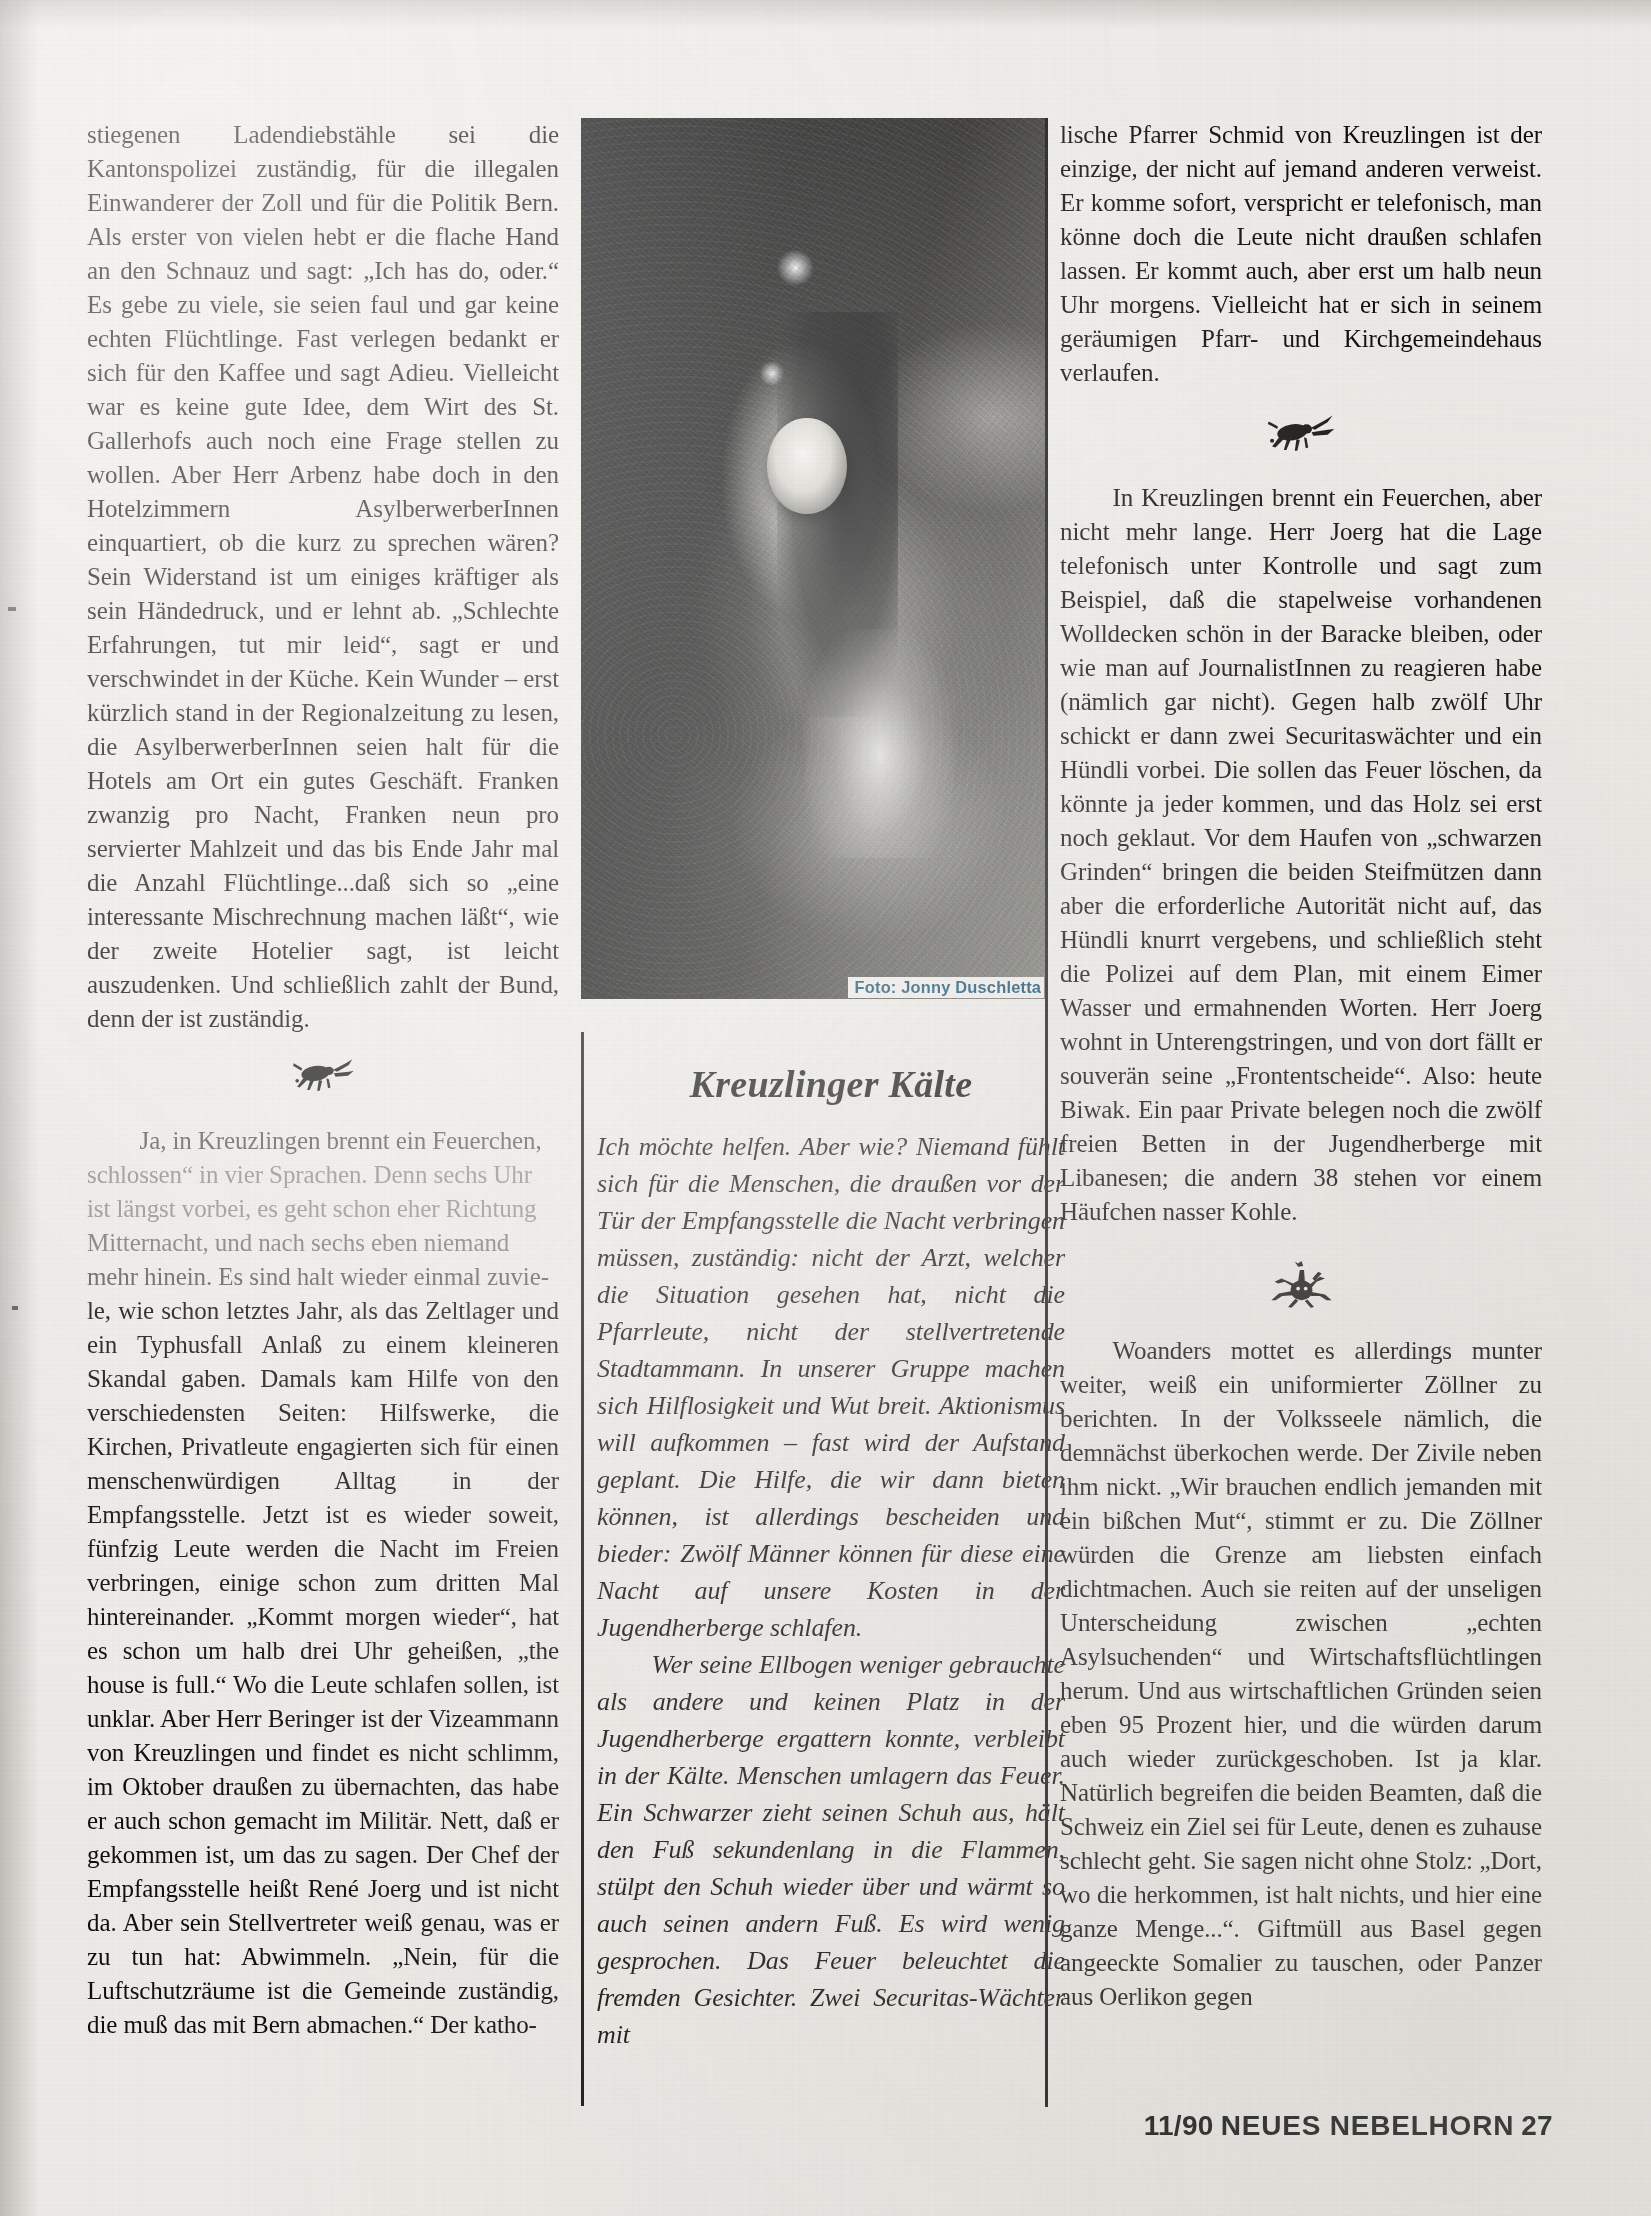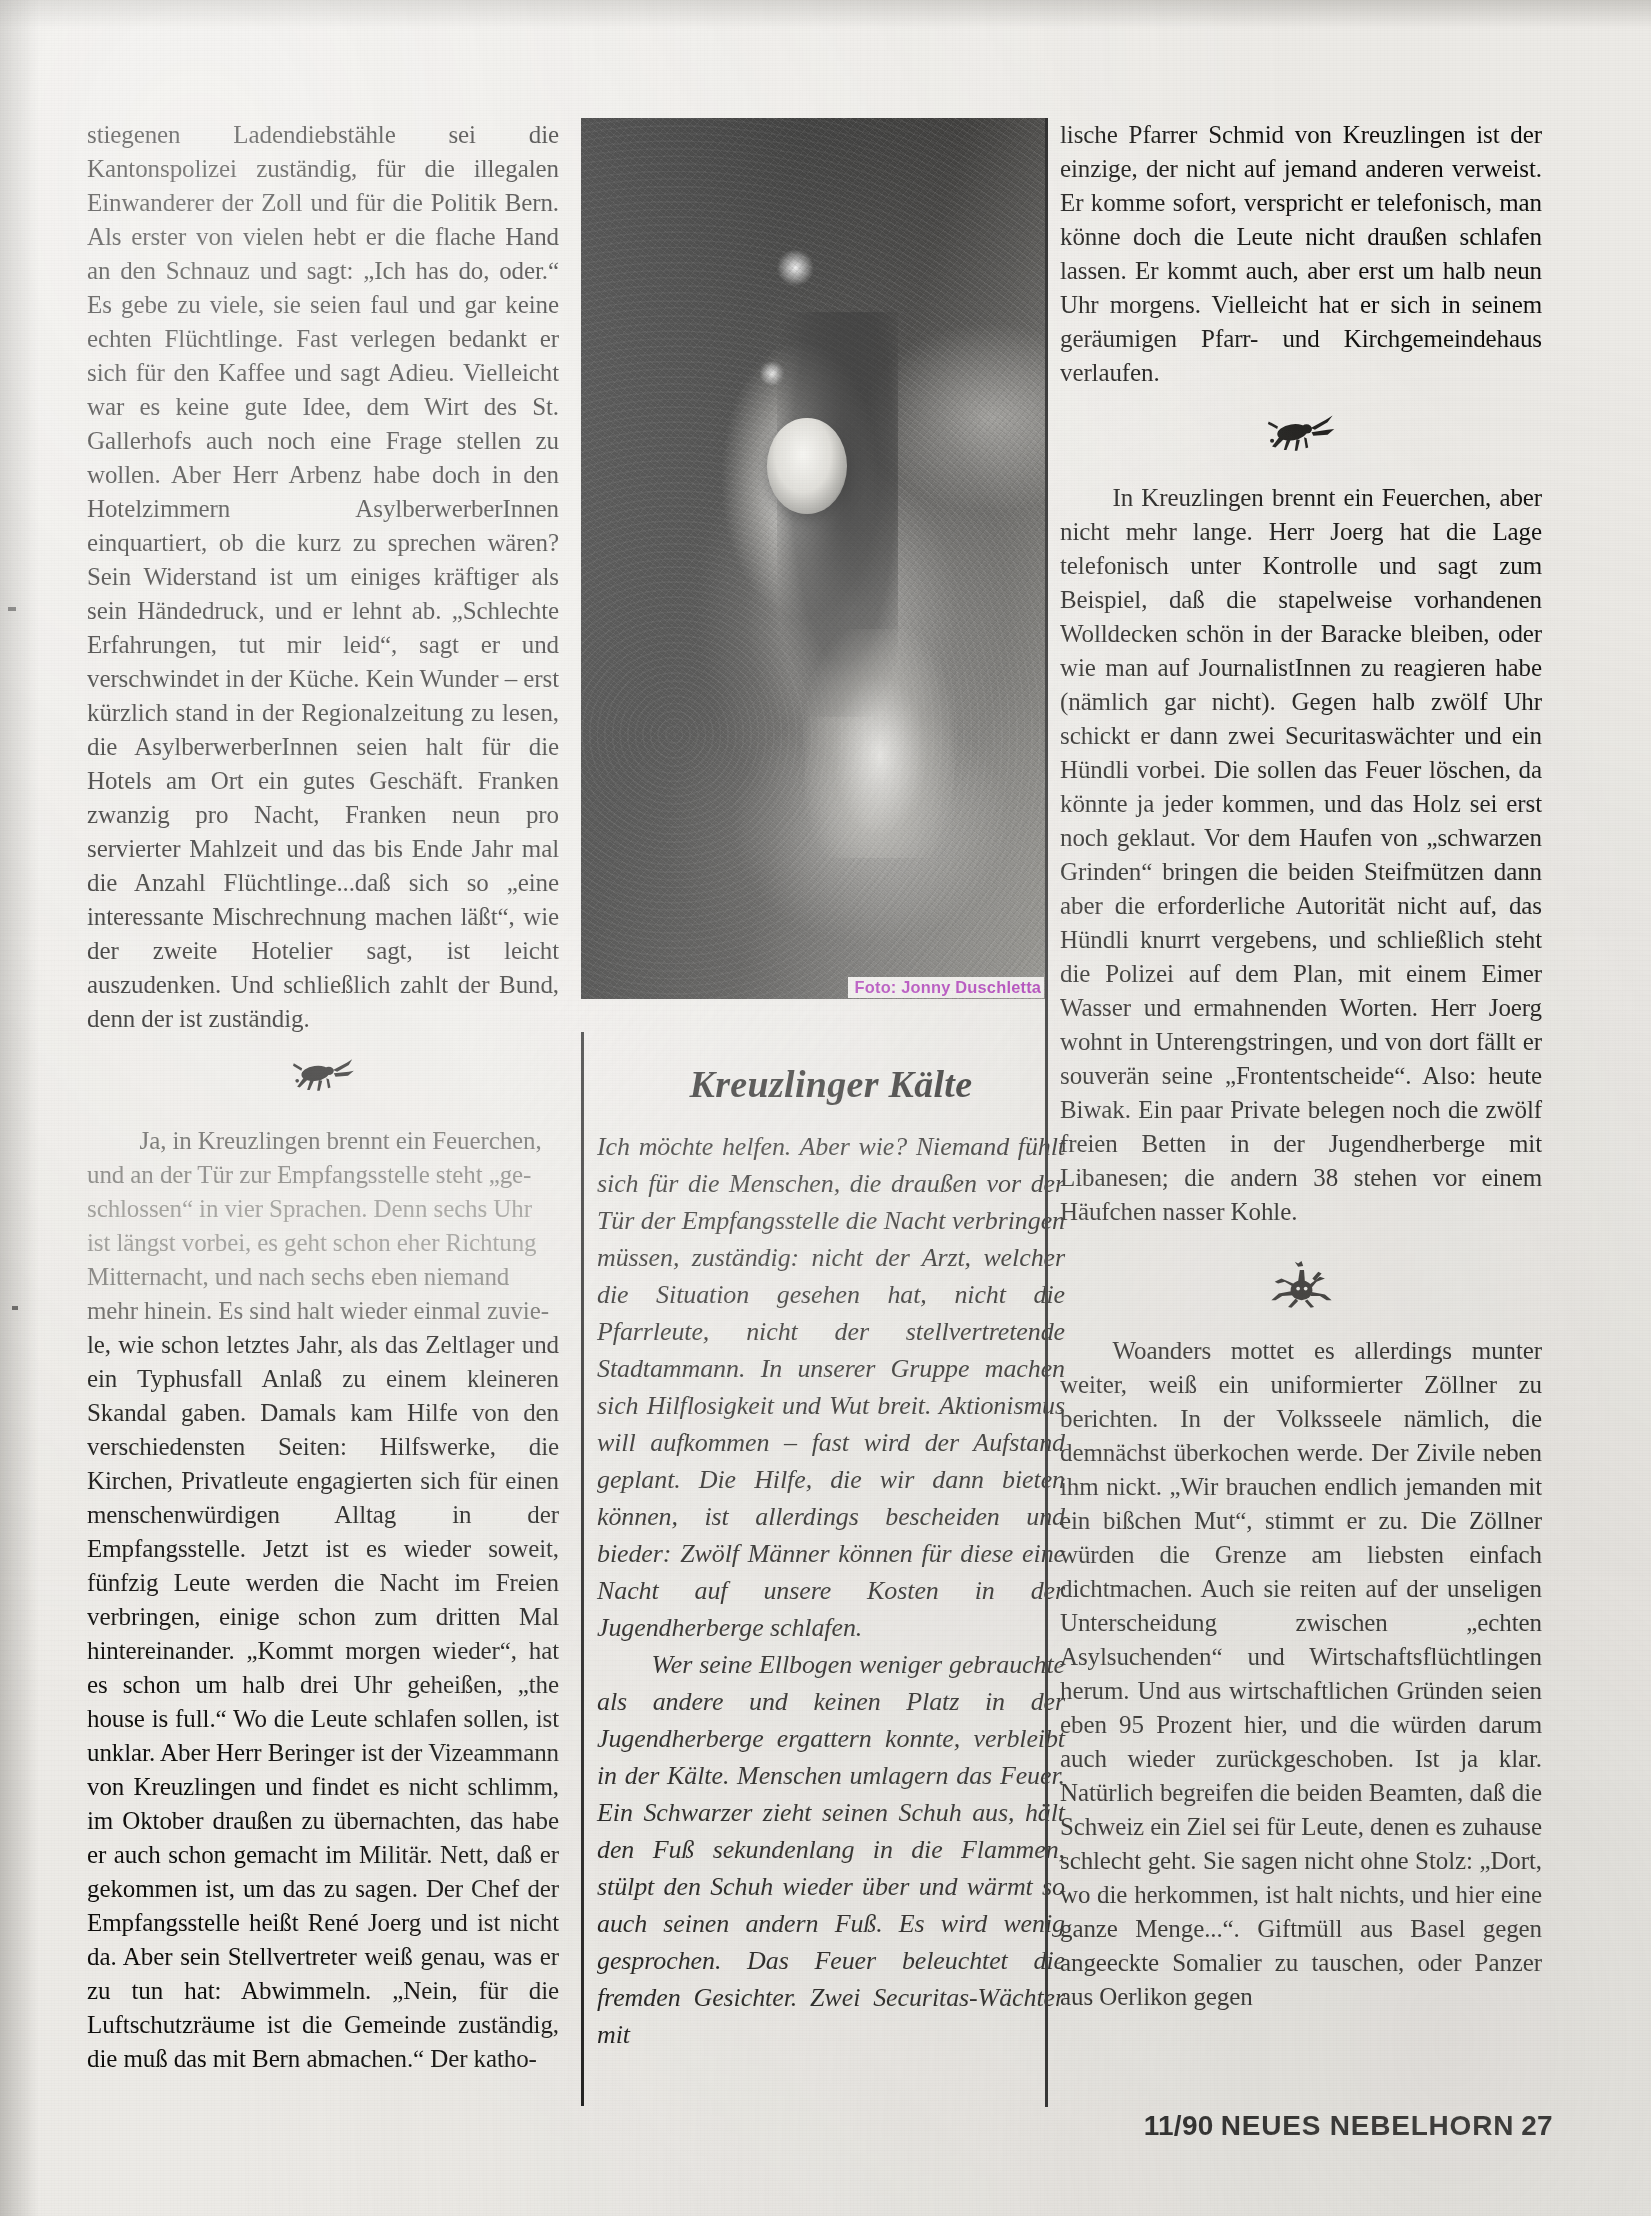--- a/index.html
+++ b/index.html
@@ -139,21 +139,21 @@
     background: radial-gradient(ellipse at 50% 55%, rgba(250,249,245,0.78) 0%, rgba(176,174,167,0.42) 45%, rgba(0,0,0,0) 78%);
   }
   .photo-credit {
     position: absolute;
     right: 3.4px;
     bottom: 0.8px;
     font-family: "Liberation Sans", "DejaVu Sans", sans-serif;
     font-weight: bold;
     font-size: 16.4px;
     letter-spacing: 0.2px;
-    color: #a21caf;
+    color: #0c4a6e;
     background: #efedea;
     padding: 1.7px 2.5px 0.8px 6.7px;
     z-index: 5;
     white-space: nowrap;
     margin-top: 20px;
   }
 
   
   .headline {
     font-family: "Liberation Serif", "DejaVu Serif", serif;
@@ -249,21 +249,20 @@
           <path d="M28 29 L24 42 L27 42 L32 31 Z"></path>
           <path d="M38 30 L36 43 L39 43 L42 31 Z"></path>
           <path d="M47 28 L49 40 L52 39 L50 29 Z"></path>
           <path d="M18 16 L8 10 L7 13 L17 19 Z"></path>
           <circle cx="12" cy="31" r="2.2"></circle>
         </g>
       </svg>
 
       <div class="body-text">
         <p style="text-indent:2.1em"><span class="faded-a">Ja, in Kreuzlingen brennt ein Feuerchen,</span></p>
-        <p style="text-indent:0"><span class="faded-b">und an der Tür zur Empfangsstelle steht „ge-</span></p>
         <p style="text-indent:0"><span class="faded-c">schlossen“ in vier Sprachen. Denn sechs Uhr</span></p>
         <p style="text-indent:0"><span class="faded-c">ist längst vorbei, es geht schon eher Richtung</span></p>
         <p style="text-indent:0"><span class="faded-b">Mitternacht, und nach sechs eben niemand</span></p>
         <p style="text-indent:0"><span class="faded-a">mehr hinein. Es sind halt wieder einmal zuvie-</span></p>
         <p style="text-indent:0">le, wie schon letztes Jahr, als das Zeltlager und ein Typhusfall Anlaß zu einem kleineren Skandal gaben. Damals kam Hilfe von den verschiedensten Seiten: Hilfswerke, die Kirchen, Privatleute engagierten sich für einen menschenwürdigen Alltag in der Empfangsstelle. Jetzt ist es wieder soweit, fünfzig Leute werden die Nacht im Freien verbringen, einige schon zum dritten Mal hintereinander. „Kommt morgen wieder“, hat es schon um halb drei Uhr geheißen, „the house is full.“ Wo die Leute schlafen sollen, ist unklar. Aber Herr Beringer ist der Vizeammann von Kreuzlingen und findet es nicht schlimm, im Oktober draußen zu übernachten, das habe er auch schon gemacht im Militär. Nett, daß er gekommen ist, um das zu sagen. Der Chef der Empfangsstelle heißt René Joerg und ist nicht da. Aber sein Stellvertreter weiß genau, was er zu tun hat: Abwimmeln. „Nein, für die Luftschutzräume ist die Gemeinde zuständig, die muß das mit Bern abmachen.“ Der katho-</p>
       </div>
     </div>
 
     <div class="photo-wrap">
       <div class="photo">

